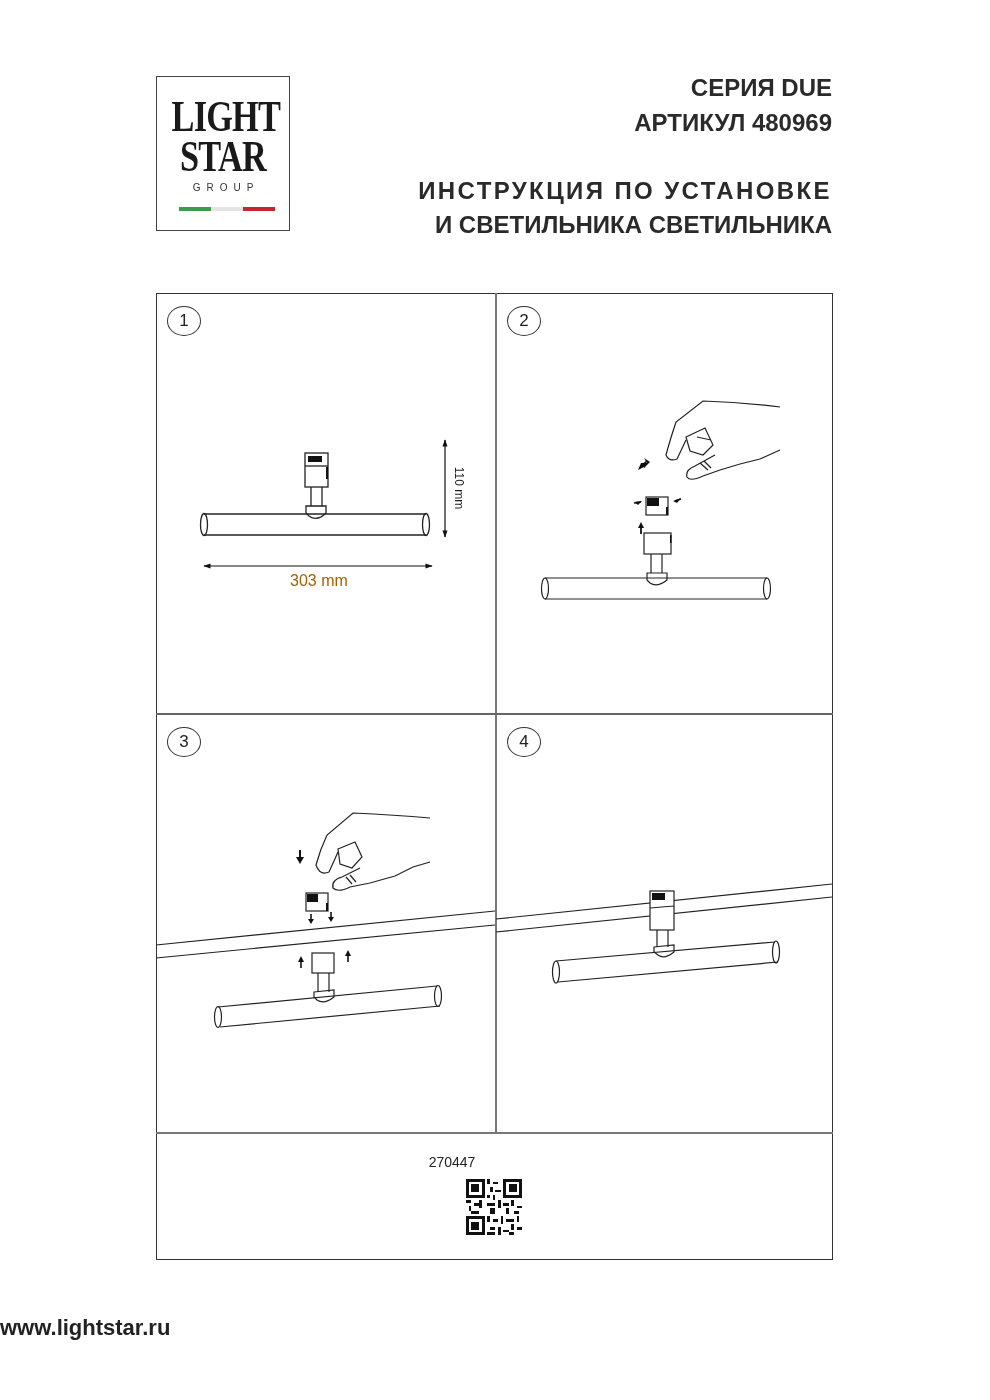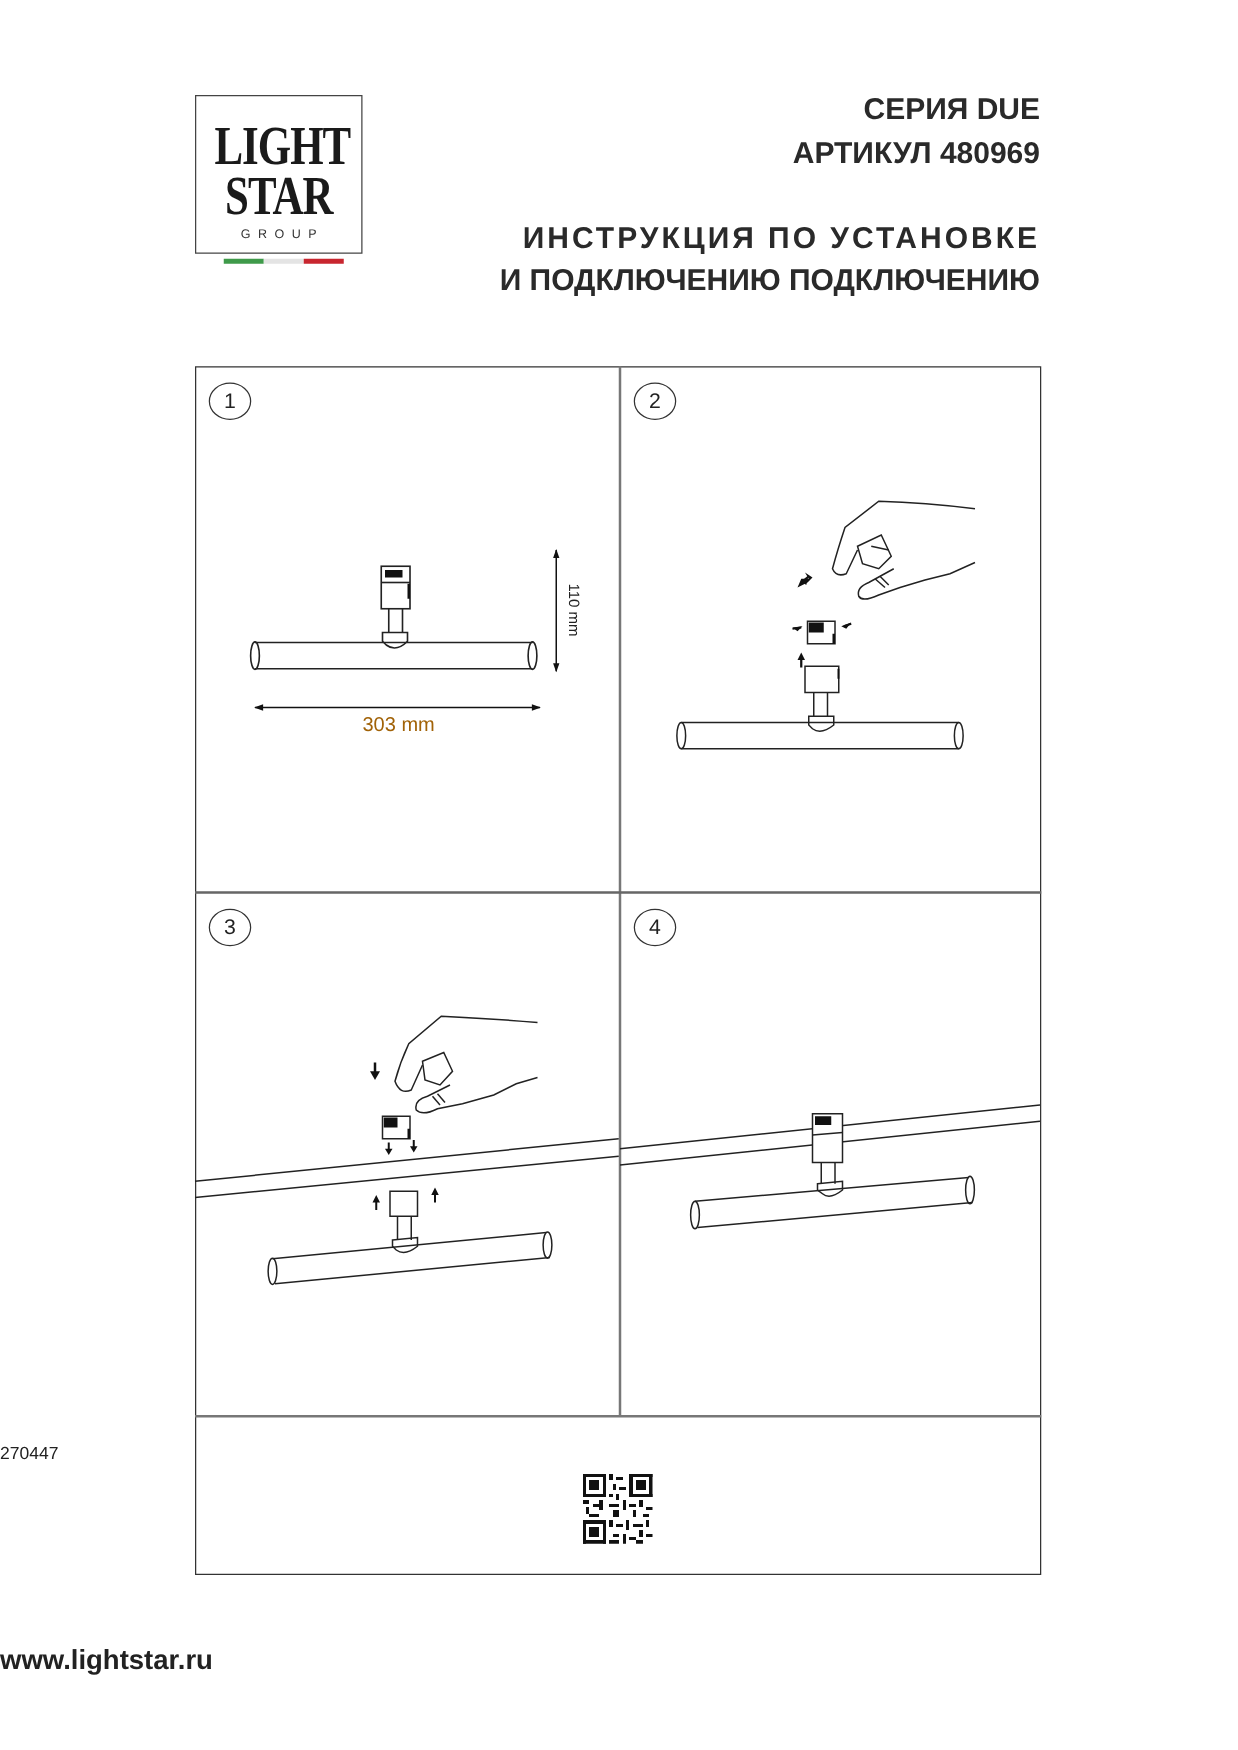--- a/index.html
+++ b/index.html
@@ -1,56 +1,56 @@
 <!DOCTYPE html>
 <html><head>
 <meta charset="utf-8">
 <style>
   html, body { margin:0; padding:0; background:#ffffff; }
   body { width:990px; height:1400px; position:relative; overflow:hidden; font-family:"Liberation Sans", sans-serif; color:#222; }
-  .logo-box { position:absolute; left:156px; top:76px; width:134px; height:127px; border:1.5px solid #444; box-sizing:border-box; }
+  .logo-box { position:absolute; left:156px; top:76px; width:134px; height:155px; border:1.5px solid #444; box-sizing:border-box; }
   .logo-line { position:absolute; left:0; width:100%; text-align:center; font-family:"Liberation Serif", serif; font-weight:bold; color:#1a1a1a; transform:scaleX(0.78); transform-origin:center; letter-spacing:-1px; }
   .logo-l1 { top:20px; font-size:44px; line-height:40px; }
   .logo-l2 { top:60px; font-size:44px; line-height:40px; }
   .logo-group { position:absolute; top:105px; left:0; width:100%; text-align:center; font-family:"Liberation Sans", sans-serif; font-size:10px; letter-spacing:6px; color:#333; padding-left:6px; box-sizing:border-box; }
   .flag { position:absolute; left:22px; top:130px; width:96px; height:4px; display:flex; }
   .flag span { flex:1; }
   .hdr { position:absolute; right:158px; text-align:left; font-weight:bold; color:#2a2a2a; white-space:nowrap; }
   .hdr-series { top:74px; font-size:24px; }
   .hdr-art { top:109px; font-size:24px; }
   .hdr-t1 { top:177px; font-size:24px; letter-spacing:2.4px;margin-left:36px; }
   .hdr-t2 { top:211px; font-size:24px; }
   .frame { position:absolute; left:156px; top:293px; width:677px; height:967px; border:1.5px solid #333; box-sizing:border-box; }
   .vline { position:absolute; left:495px; top:293px; width:1.5px; height:840px; background:#777; }
   .hline1 { position:absolute; left:156px; top:713px; width:677px; height:1.5px; background:#666; }
   .hline2 { position:absolute; left:156px; top:1132px; width:677px; height:1.5px; background:#777; }
   .step-num { position:absolute; width:32px; height:28px; border:1.3px solid #333; border-radius:50%; text-align:center; line-height:28px; font-size:17px; color:#222; background:#fff; }
   svg.panel { position:absolute; overflow:visible; }
-  .art-code { position:absolute; left:0; width:904px; top:1154px; font-size:14px; color:#222; }
+  .art-code { position:absolute; left:0; width:904px; top:1154px; text-align:center; font-size:14px; color:#222; }
   .qr { position:absolute; left:466px; top:1179px; width:56px; height:56px; }
   .site { position:absolute; left:0; width:990px; top:1315px; text-align:left; font-weight:bold; font-size:22px; color:#222; }
 </style>
 </head>
 <body>
 
 <div class="logo-box">
   <div class="logo-line logo-l1">LIGHT</div>
   <div class="logo-line logo-l2">STAR</div>
   <div class="logo-group">GROUP</div>
   <div class="flag">
     <span style="background:#3f9a4a"></span>
       <span style="background:#e4e4e4"></span>
       <span style="background:#c8262f"></span>
   </div>
 </div>
 
 <div class="hdr hdr-series">СЕРИЯ DUE</div>
 <div class="hdr hdr-art">АРТИКУЛ 480969</div>
 <div class="hdr hdr-t1">ИНСТРУКЦИЯ ПО УСТАНОВКЕ</div>
-<div class="hdr hdr-t2">И ПОДКЛЮЧЕНИЮ ПОДКЛЮЧЕНИЮ</div>
+<div class="hdr hdr-t2">И СВЕТИЛЬНИКА СВЕТИЛЬНИКА</div>
 
 <div class="frame"></div>
 <div class="vline"></div>
 <div class="hline1"></div>
 <div class="hline2"></div>
 
 <div class="step-num" style="left:167px;top:306px;">1</div>
 <div class="step-num" style="left:507px;top:306px;">2</div>
 <div class="step-num" style="left:167px;top:727px;">3</div>
 <div class="step-num" style="left:507px;top:727px;">4</div>

